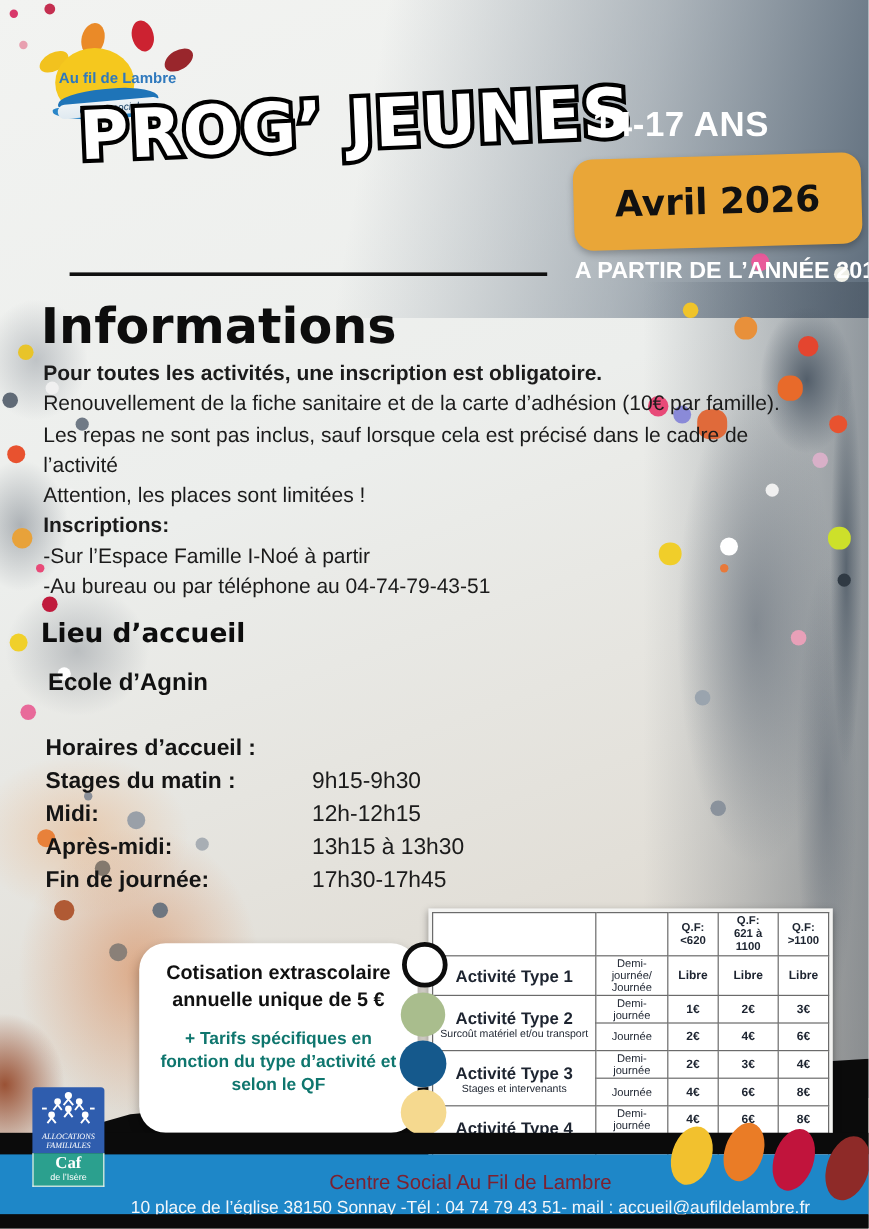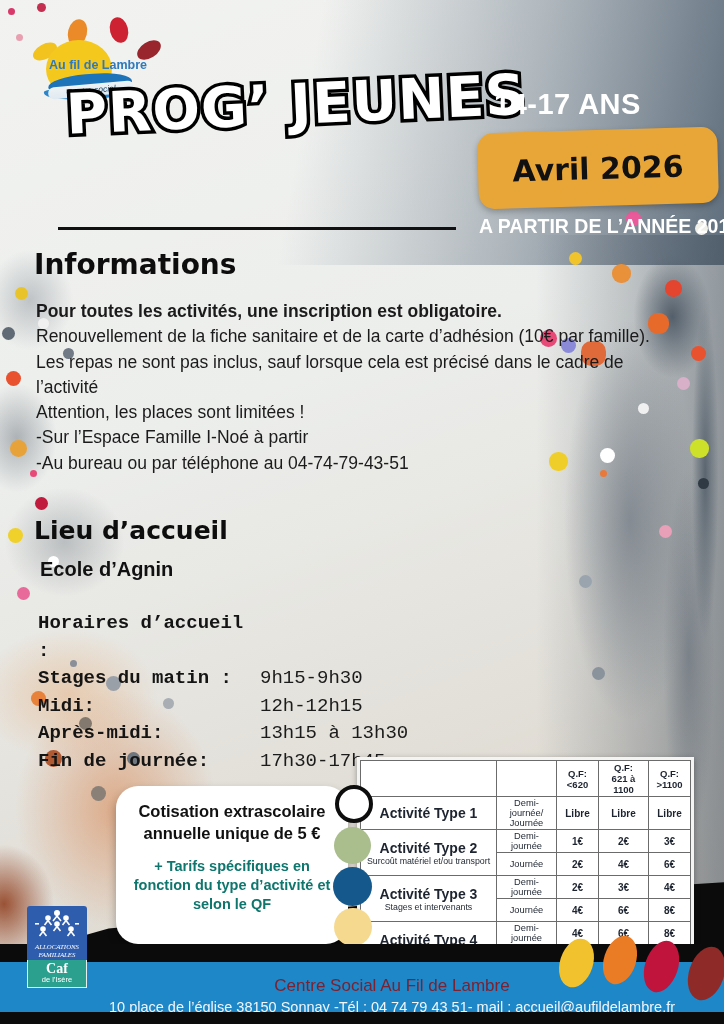--- a/index.html
+++ b/index.html
@@ -75,28 +75,28 @@
     letter-spacing:.5px;}
   .month-box{position:absolute;left:478px;top:130px;width:240px;height:76px;background:#e9a638;
     border-radius:16px;transform:rotate(-1.6deg);display:flex;align-items:center;justify-content:center;
     box-shadow:0 3px 6px rgba(0,0,0,.25);}
   .month-box span{font-size:30px;font-weight:800;color:#111;font-family:"DejaVu Sans",sans-serif;}
   .hdr-line{position:absolute;left:58px;top:227px;width:398px;height:3px;background:#101010;}
   .subtitle{position:absolute;left:479px;top:215px;font-size:19.5px;font-weight:bold;color:#fff;
     white-space:nowrap;}
   
   .h1{position:absolute;left:34px;font-weight:800;color:#0d0d0d;font-family:"DejaVu Sans",sans-serif;}
-  .h-info{top:248px;font-size:28px;}
+  .h-info{top:248px;font-size:41px;}
   .info-block{position:absolute;left:36px;top:299px;width:640px;font-size:17.5px;line-height:25.3px;color:#1b1b1b;}
   .info-block .b{font-weight:bold;}
-  .h-lieu{top:516px;font-size:25px;}
+  .h-lieu{top:516px;font-size:22px;}
   .place{position:absolute;left:40px;top:558px;font-size:20px;font-weight:bold;color:#111;}
   
   .horaires{position:absolute;left:38px;top:610px;font-size:19px;line-height:27.5px;}
-  .hrow{display:flex;font-family:Liberation Mono, monospace;}
+  .hrow{display:flex;}
   .hrow .lbl{width:222px;font-weight:bold;color:#141414;}
   .hrow .tm{color:#1b1b1b;}
   
   .tarif-box{position:absolute;left:116px;top:786px;width:232px;height:158px;background:#fff;
     border-radius:22px;box-shadow:0 5px 10px rgba(0,0,0,.3);padding:14px 10px 0 10px;box-sizing:border-box;
     text-align:center;z-index:4;}
   .tarif-box .t1{font-size:16.5px;font-weight:bold;line-height:22px;color:#111;}
   .tarif-box .t2{font-size:14.5px;font-weight:bold;line-height:19px;color:#0f766e;margin-top:13px;}
   .bullet{position:absolute;border-radius:50%;z-index:5;}
   .bl-white{left:335px;top:785px;width:30px;height:30px;background:#fff;border:4px solid #0d0d0d;}
@@ -173,20 +173,21 @@
   </div>
   <div class="hdr-line"></div>
   <div class="subtitle">A PARTIR DE L’ANNÉE 2012</div>
 
   <div class="h1 h-info">Informations</div>
   <div class="info-block">
     <div class="b">Pour toutes les activités, une inscription est obligatoire.</div>
     <div>Renouvellement de la fiche sanitaire et de la carte d’adhésion (10€ par famille).</div>
     <div>Les repas ne sont pas inclus, sauf lorsque cela est précisé dans le cadre de l’activité</div>
     <div>Attention, les places sont limitées !</div>
+    <div class="b">Inscriptions:</div>
     <div>-Sur l’Espace Famille I-Noé à partir</div>
     <div>-Au bureau ou par téléphone au 04-74-79-43-51</div>
   </div>
 
   <div class="h1 h-lieu">Lieu d’accueil</div>
   <div class="place">Ecole d’Agnin</div>
 
   <div class="horaires">
     <div class="hrow">
         <span class="lbl">Horaires d’accueil :</span>

